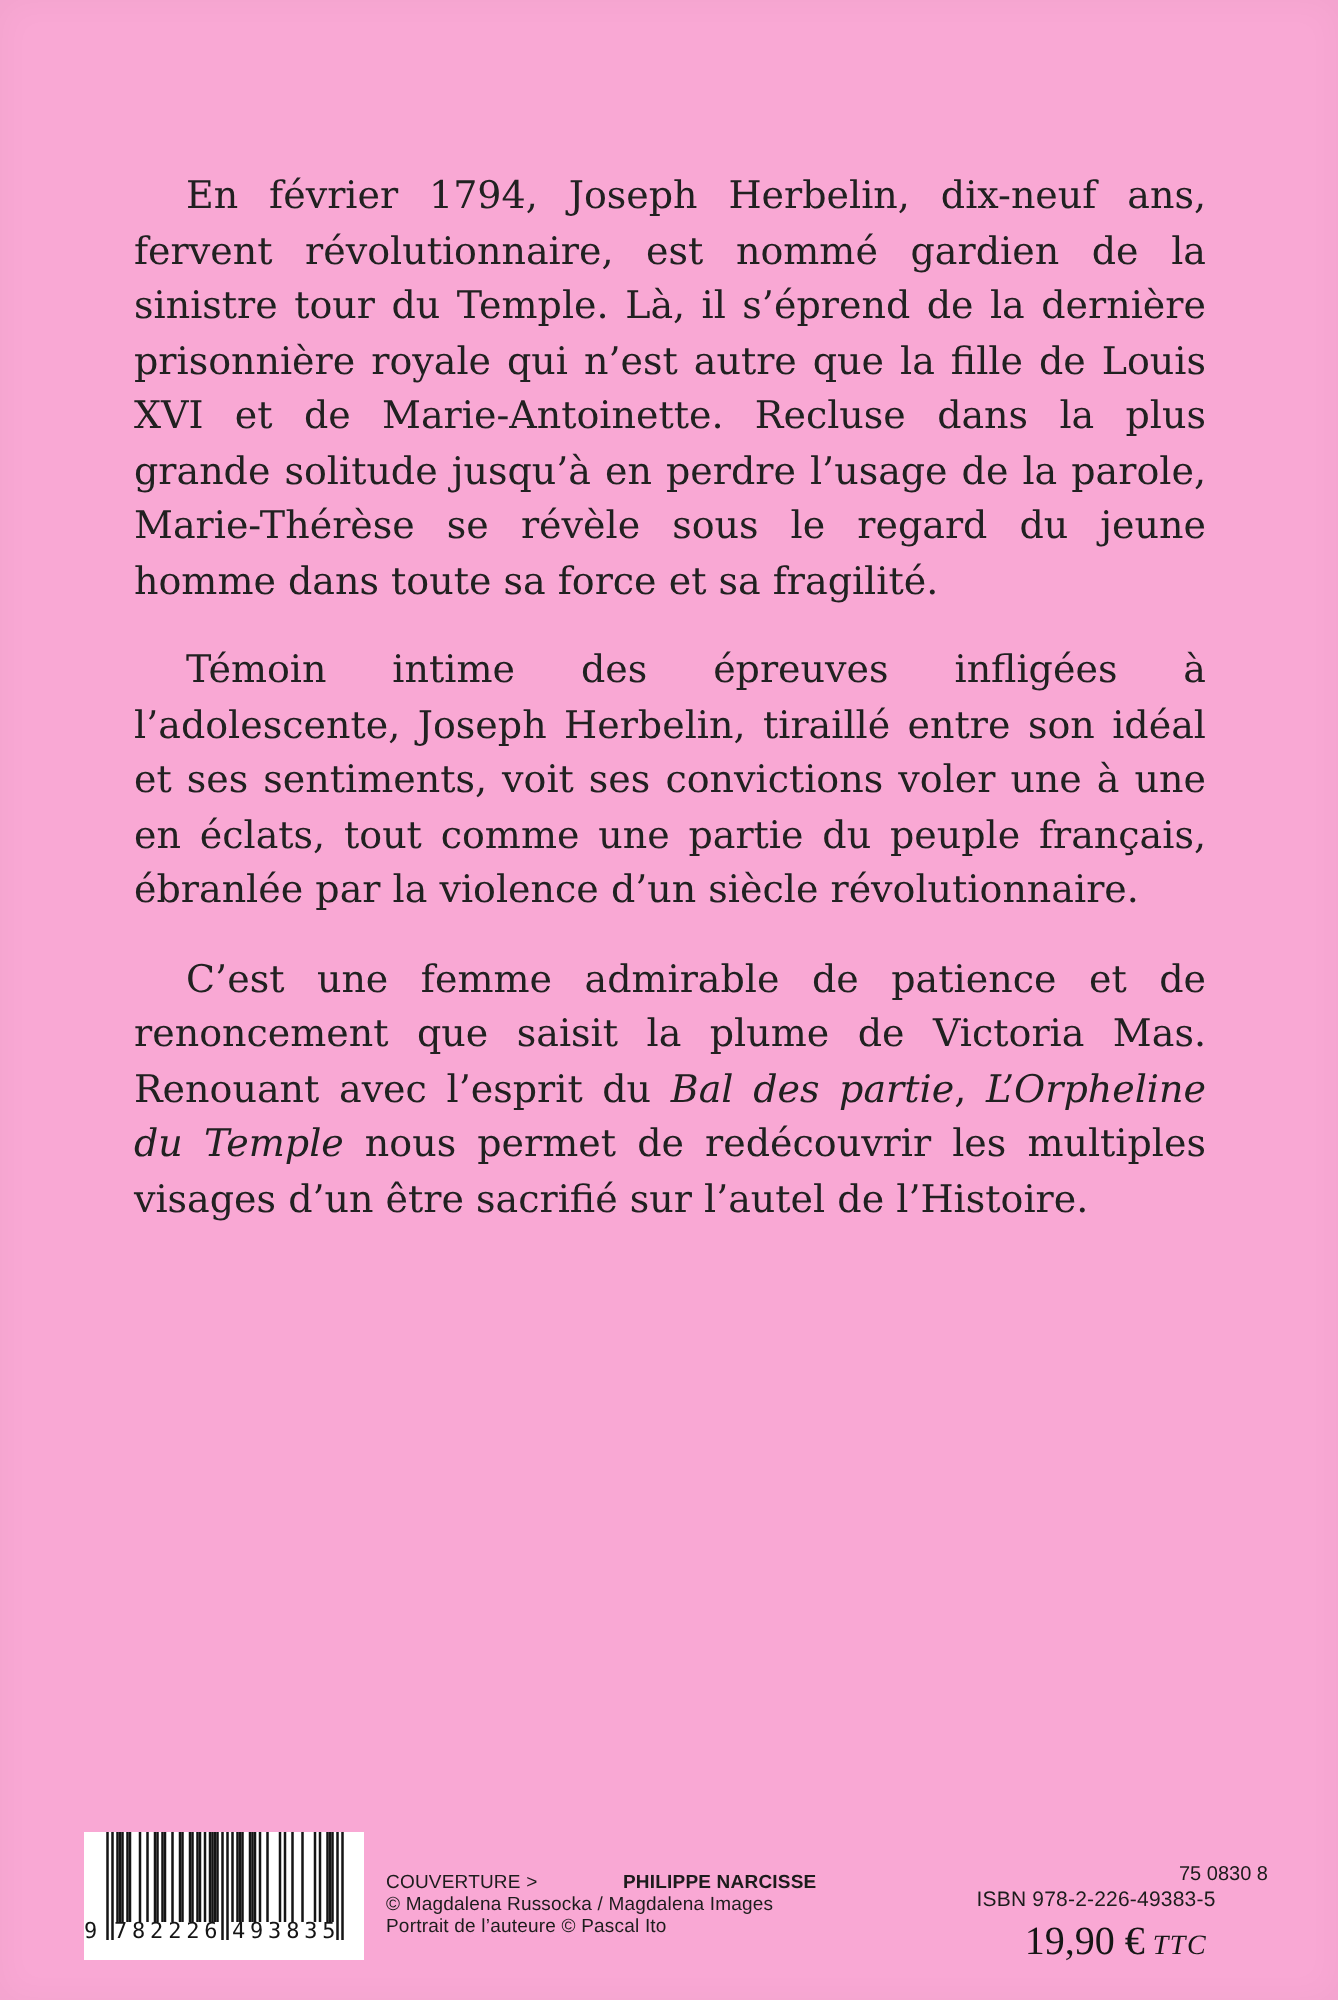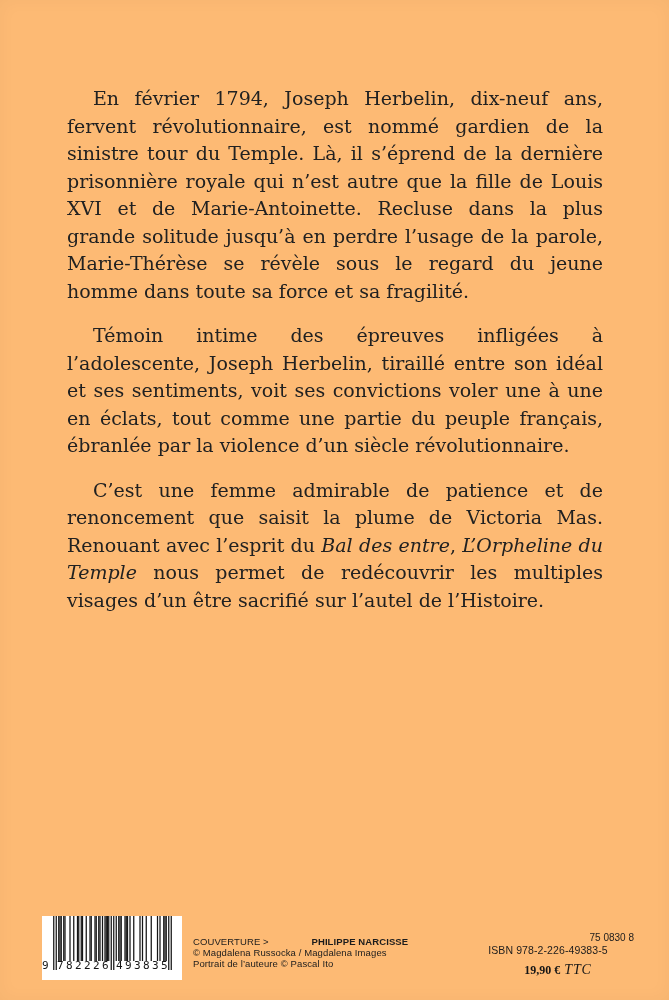--- a/index.html
+++ b/index.html
@@ -4,21 +4,21 @@
 <style>
   html,body { margin:0; padding:0; }
   body {
     width:669px; height:1000px;
     background:#f6f6f4;
     font-family:"Liberation Sans", sans-serif;
   }
   .page {
     position:relative;
     width:669px; height:1000px;
-    background:#fdba74;
+    background:#f9a8d4;
     overflow:hidden;
   }
   
   .page::after {
     content:""; position:absolute; inset:0; pointer-events:none;
     box-shadow: inset 0 0 18px rgba(0,0,0,0.035);
   }
 
   
   .synopsis {
@@ -70,32 +70,32 @@
     font-family:"Liberation Sans", sans-serif;
     color:#1c1c1c;
   }
   .pricing .code { font-size:10px; line-height:12px;text-align:right; }
   .pricing .isbn { font-size:10.5px; line-height:13px; letter-spacing:0.1px; }
   .price-line {
     margin-top:3px;
     font-family:"Liberation Serif", serif;
     color:#161616;
   }
-  .price-line .price { font-weight:700; font-size:12px;margin-left:20px; }
+  .price-line .price { font-weight:400; font-size:20px;margin-left:20px; }
   .price-line .ttc  { font-size:14px; letter-spacing:0.8px;font-style:italic; }
 </style>
 </head>
 <body>
 
 <div class="page">
 
   <main class="synopsis">
       <p><span>En février 1794, Joseph Herbelin, dix-neuf ans, fervent révolutionnaire, est nommé gardien de la sinistre tour du Temple. Là, il s’éprend de la dernière prisonnière royale qui n’est autre que la fille de Louis XVI et de Marie-Antoinette. Recluse dans la plus grande solitude jusqu’à en perdre l’usage de la parole, Marie-Thérèse se révèle sous le regard du jeune homme dans toute sa force et sa fragilité.</span></p>
       <p><span>Témoin intime des épreuves infligées à l’adolescente, Joseph Herbelin, tiraillé entre son idéal et ses sentiments, voit ses convictions voler une à une en éclats, tout comme une partie du peuple français, ébranlée par la violence d’un siècle révolutionnaire.</span></p>
-      <p><span>C’est une femme admirable de patience et de renoncement que saisit la plume de Victoria Mas. Renouant avec l’esprit du </span><em>Bal des entre</em><span>, </span><em>L’Orpheline du Temple</em><span> nous permet de redécouvrir les multiples visages d’un être sacrifié sur l’autel de l’Histoire.</span></p>
+      <p><span>C’est une femme admirable de patience et de renoncement que saisit la plume de Victoria Mas. Renouant avec l’esprit du </span><em>Bal des partie</em><span>, </span><em>L’Orpheline du Temple</em><span> nous permet de redécouvrir les multiples visages d’un être sacrifié sur l’autel de l’Histoire.</span></p>
     </main>
 
   <div class="barcode">
     <svg width="119" height="54" viewBox="0 0 118.75 54" style="fill: rgb(21, 21, 21);">
         <rect x="0.00" y="0" width="1.25" height="54"></rect>
         <rect x="2.50" y="0" width="1.25" height="54"></rect>
         <rect x="5.00" y="0" width="1.25" height="45"></rect>
         <rect x="6.25" y="0" width="1.25" height="45"></rect>
         <rect x="7.50" y="0" width="1.25" height="45"></rect>
         <rect x="10.00" y="0" width="1.25" height="45"></rect>

